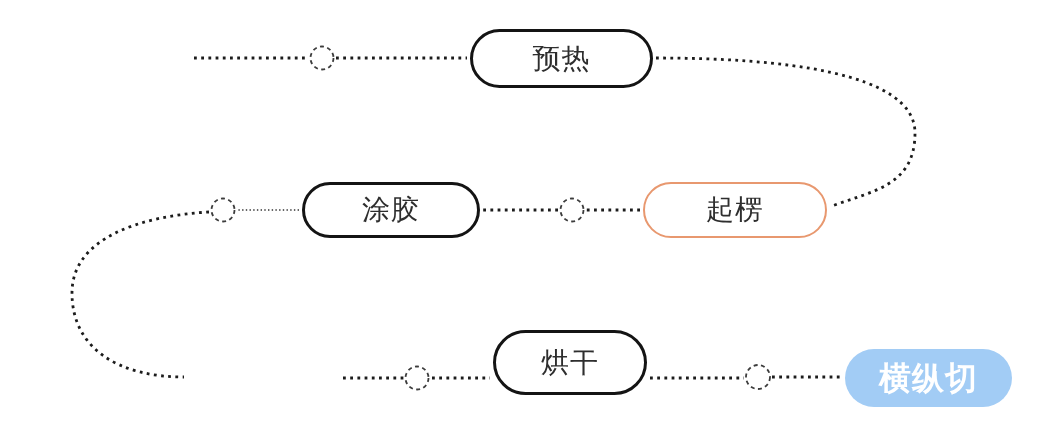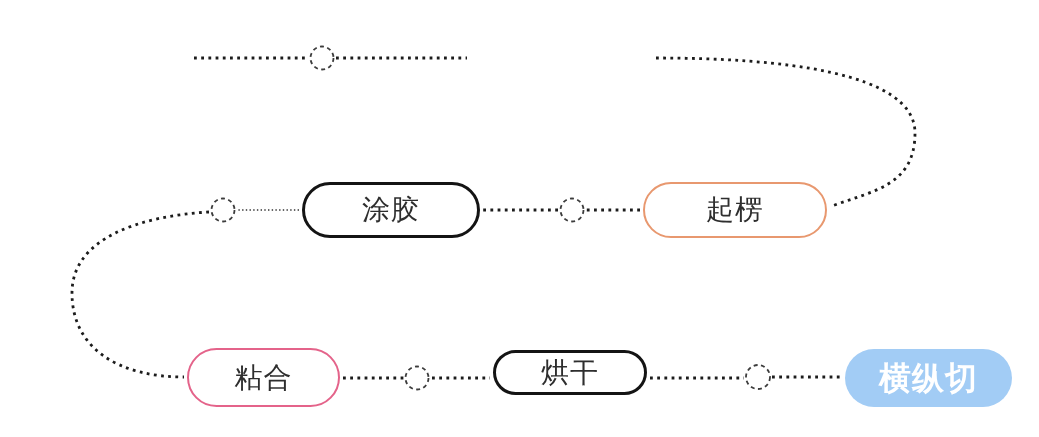--- a/index.html
+++ b/index.html
@@ -58,21 +58,21 @@
   .outlined-orange { border: 2.5px solid #e8986f; text-align: right; }
   .outlined-pink { border: 2.5px solid #e4638a; }
   .filled-pink { background: #f59b9b; color: #ffffff; font-weight: 700; }
   .filled-blue { background: #a2ccf5; color: #ffffff; font-weight: 700; }
 
   #node-raw-paper { left: 30px;  top: 30px;  width: 160px; height: 58px; font-size: 27px; }
   #node-preheat   { left: 470px; top: 29px;  width: 183px; height: 59px; }
   #node-fluting   { left: 643px; top: 182px; width: 184px; height: 56px; }
   #node-gluing    { left: 302px; top: 182px; width: 178px; height: 56px; text-align: right; }
   #node-bonding   { left: 187px; top: 348px; width: 153px; height: 59px; }
-  #node-drying    { left: 493px; top: 350px; width: 154px; height: 45px; }
+  #node-drying    { left: 493px; top: 330px; width: 154px; height: 65px; }
   #node-slitting  { left: 845px; top: 349px; width: 167px; height: 58px; font-size: 32px; }
 </style>
 </head>
 <body>
 
 <div class="canvas">
 
   <svg class="connectors" viewBox="0 0 1039 437">
 
     <line class="dots" x1="194" y1="58" x2="309" y2="58"></line>
@@ -93,32 +93,32 @@
     <line class="dots" x1="772" y1="377" x2="842" y2="377"></line>
 
     <circle class="waypoint" cx="322" cy="58" r="11.5"></circle>
     <circle class="waypoint" cx="572" cy="210" r="11.5"></circle>
     <circle class="waypoint" cx="223" cy="210" r="11.5"></circle>
     <circle class="waypoint" cx="417" cy="378" r="11.5"></circle>
     <circle class="waypoint" cx="758" cy="377" r="12"></circle>
   </svg>
 
 
+  <div class="pill outlined-black" id="node-preheat">
+    <span>预热</span>
+  </div>
 
   <div class="pill outlined-orange" id="node-fluting">
     <span>起楞</span>
   </div>
 
   <div class="pill outlined-black" id="node-gluing">
     <span>涂胶</span>
   </div>
 
-  <div class="pill outlined-pink" id="node-bonding">
-    <span>粘合</span>
-  </div>
 
   <div class="pill outlined-black" id="node-drying">
     <span>烘干</span>
   </div>
 
   <div class="pill filled-blue" id="node-slitting">
     <span>横纵切</span>
   </div>
 
 </div>

